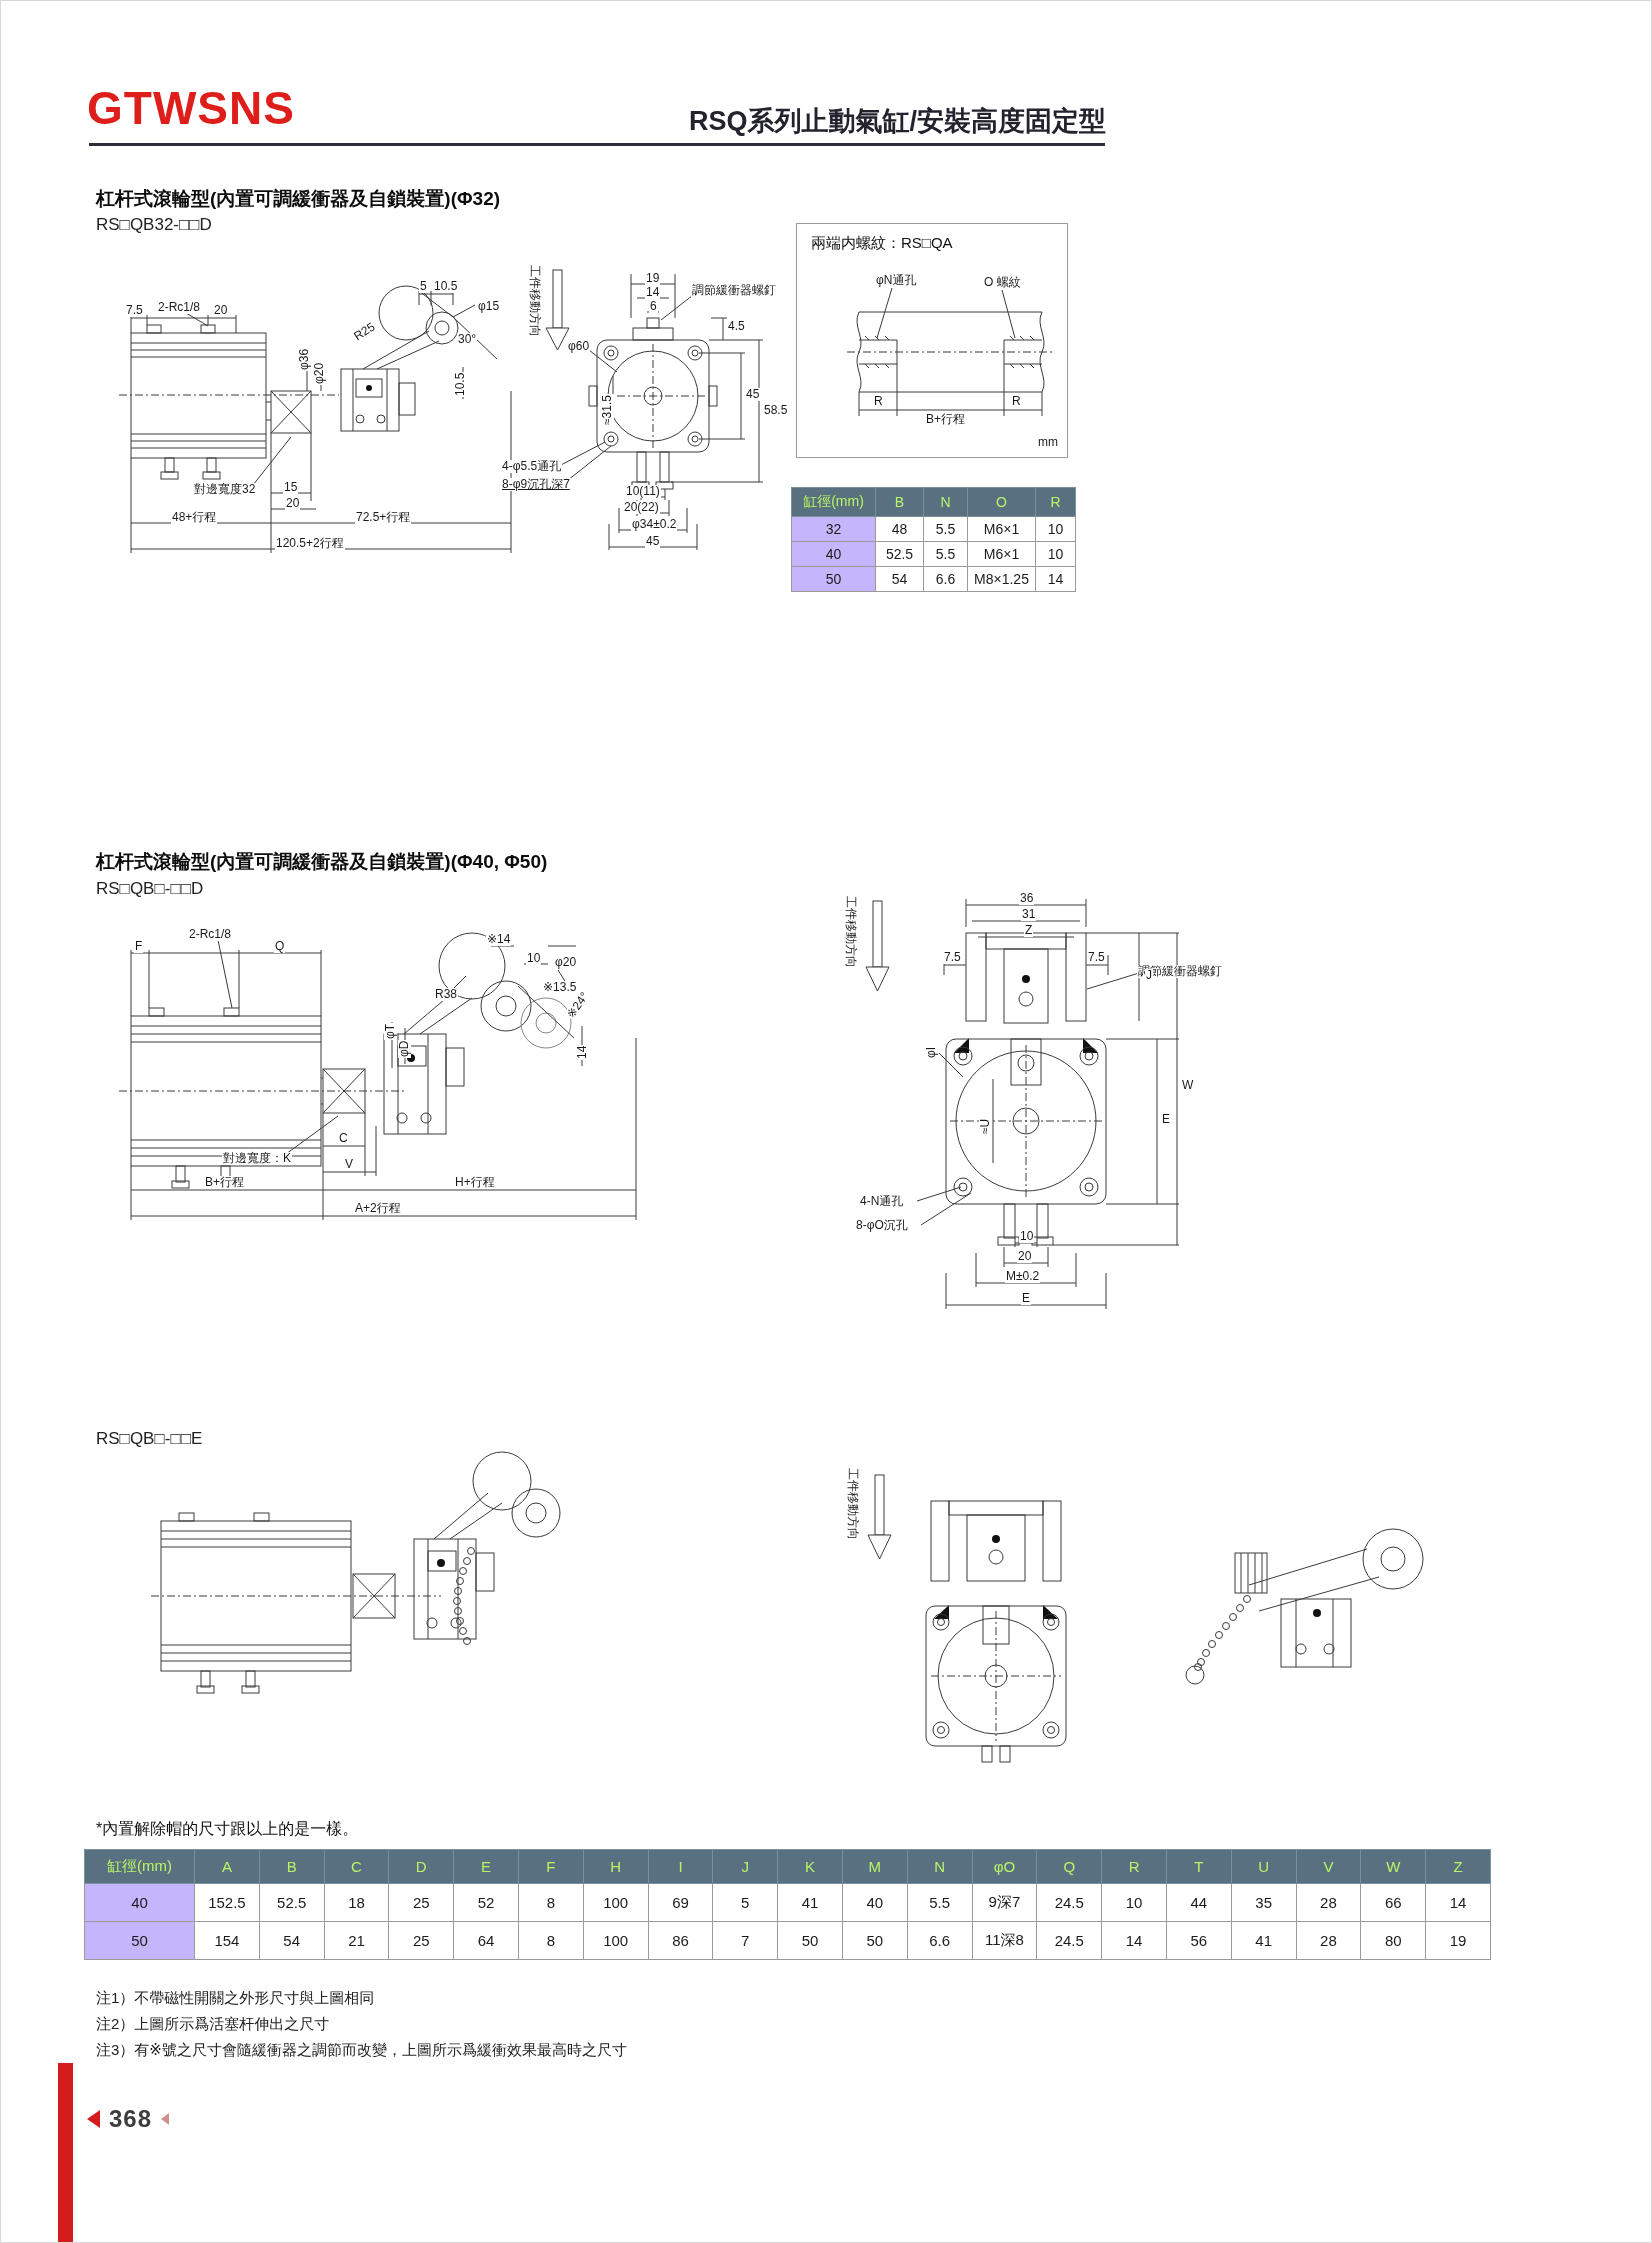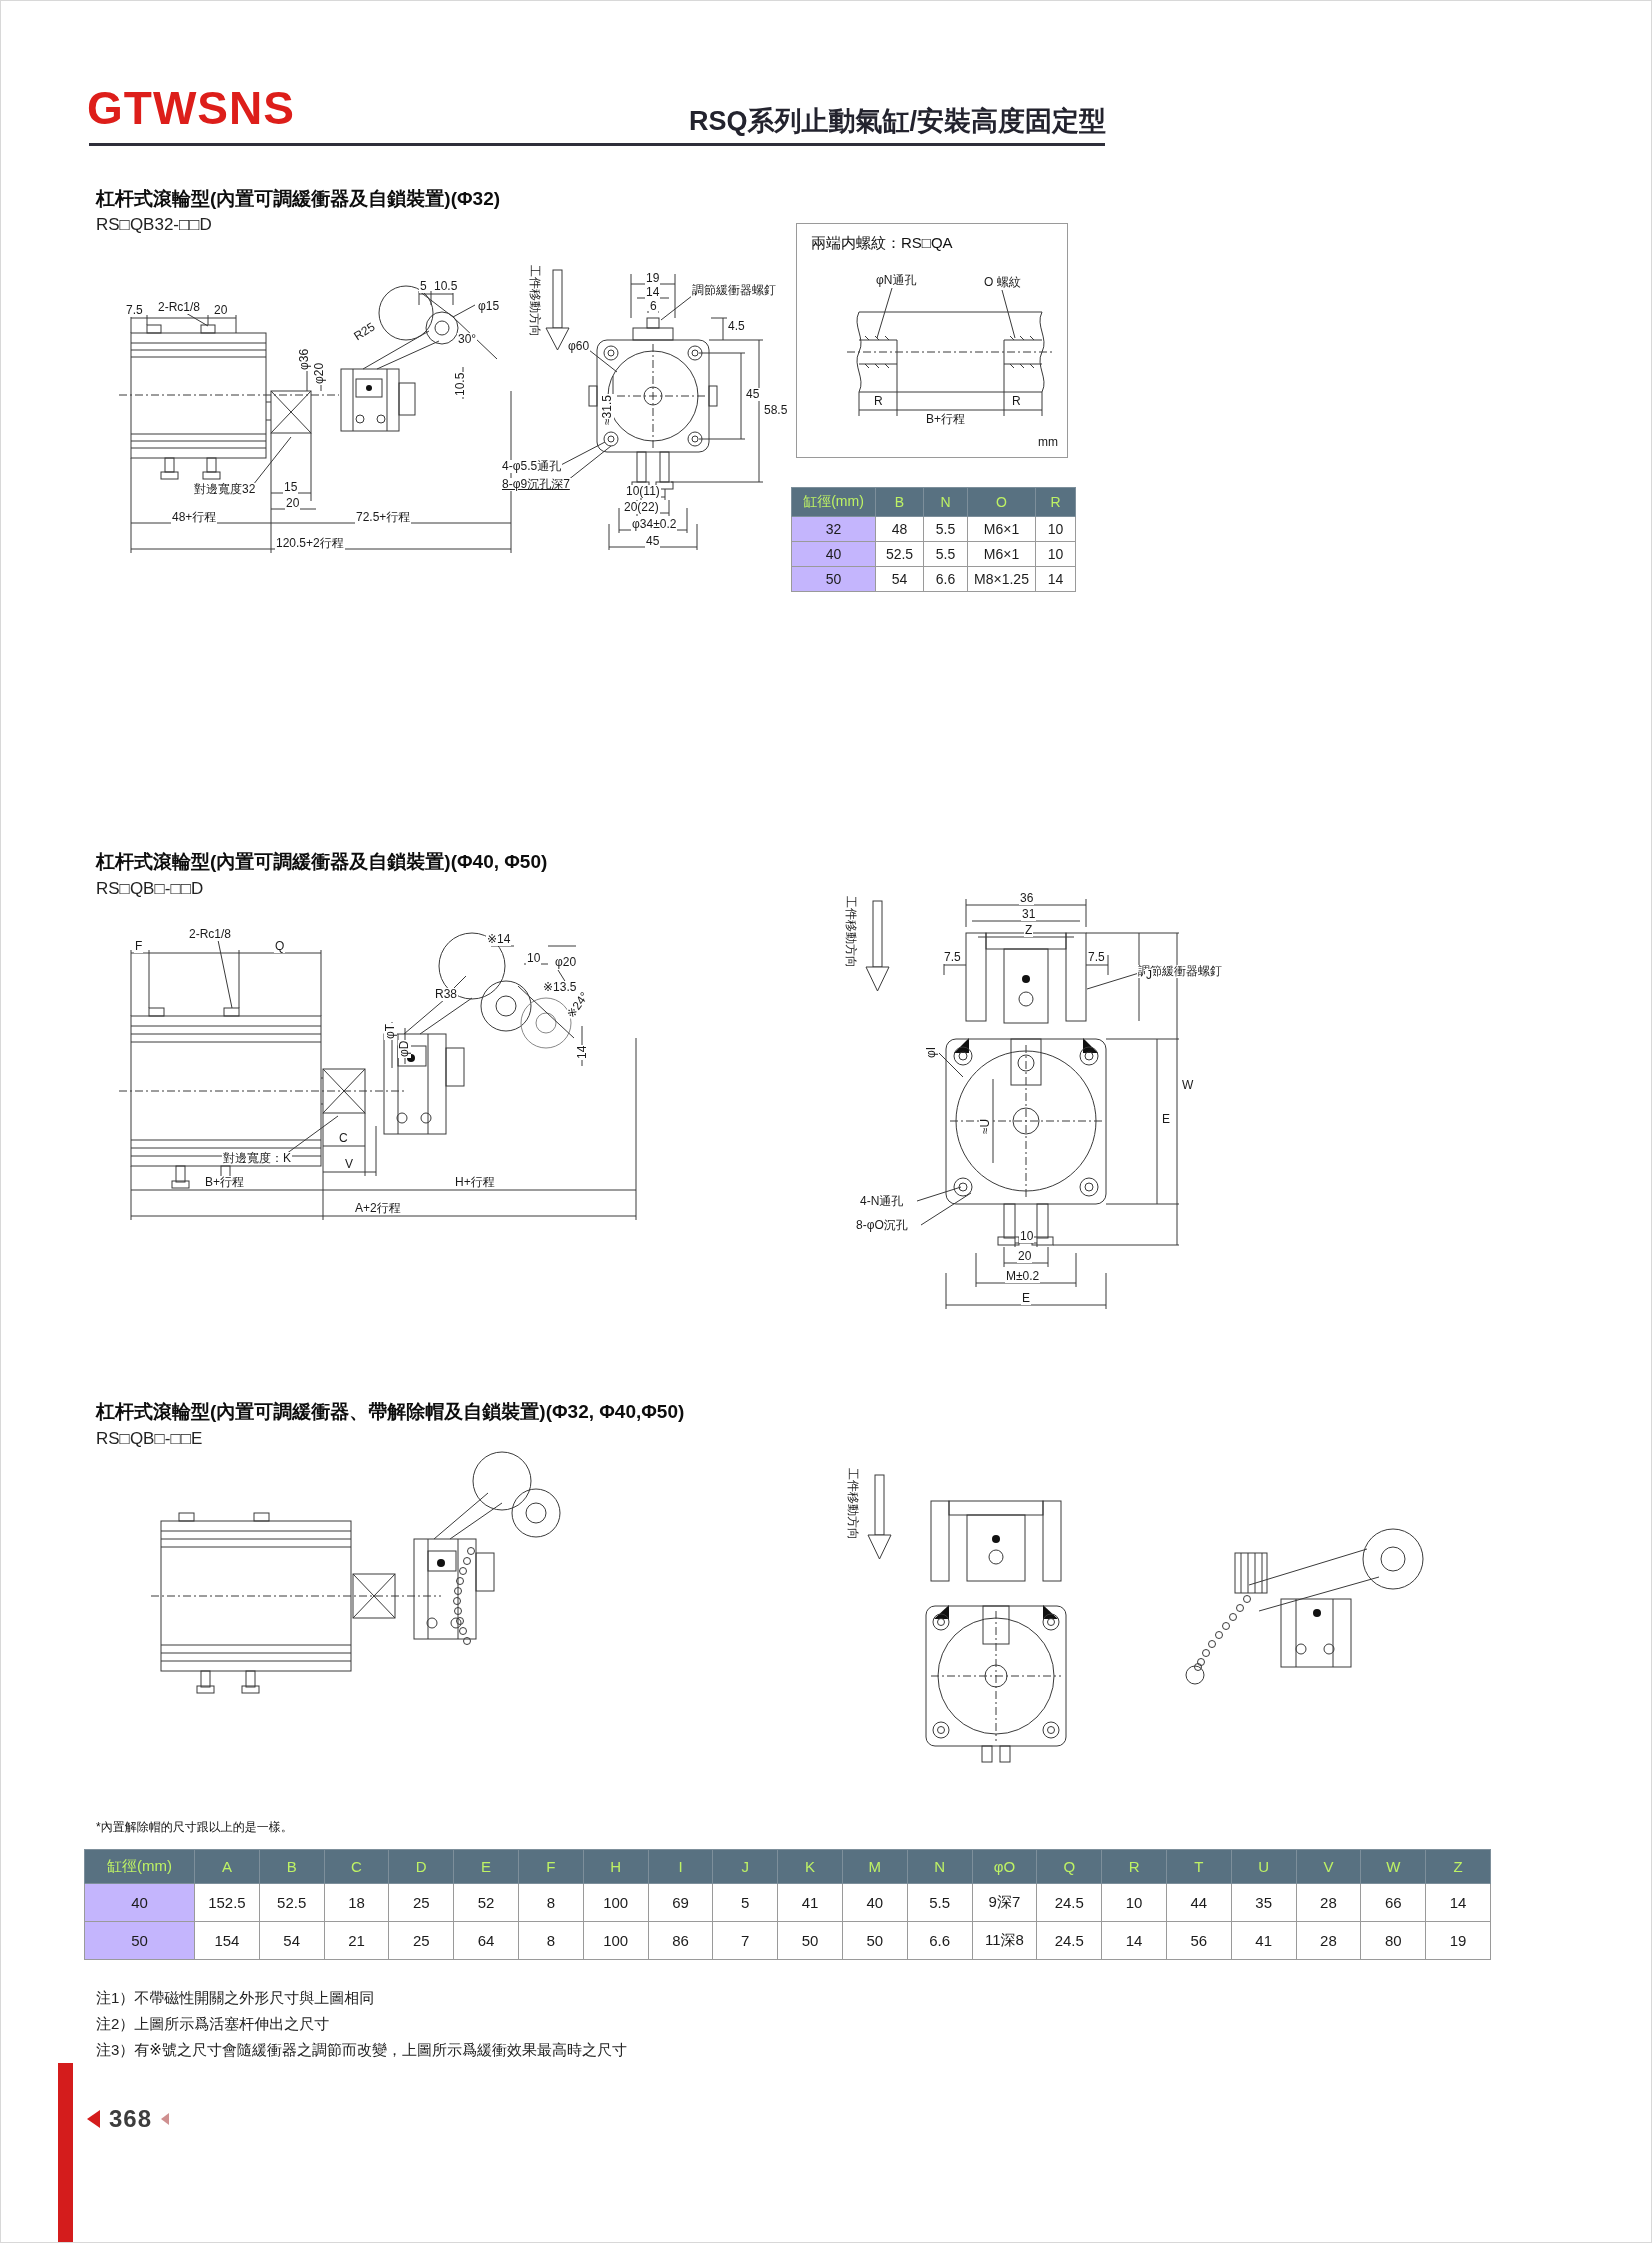--- a/index.html
+++ b/index.html
@@ -26,21 +26,21 @@
 .t1 td{padding:4px 2px}
 .t1 th:nth-child(1){width:84px}
 .t1 th:nth-child(2){width:48px}
 .t1 th:nth-child(3){width:44px}
 .t1 th:nth-child(4){width:68px}
 .t1 th:nth-child(5){width:40px}
 .t2{left:83px;top:1848px;width:1407px;font-size:15px}
 .t2 th{padding:7px 2px}
 .t2 td{padding:9px 2px}
 .t2 th:first-child{width:110px}
-.note{position:absolute;font-size:12px;color:#111}
+.note{position:absolute;font-size:16px;color:#111}
 .remark{position:absolute;font-size:15px;color:#222}
 .footer{position:absolute;left:86px;top:2104px;display:flex;align-items:center;gap:9px}
 .arrow-left{width:0;height:0;border-top:9px solid transparent;border-bottom:9px solid transparent;border-right:13px solid #d41c1c}
 .pageno{font-size:24px;color:#3d3d3d;font-weight:600;letter-spacing:1px}
 .arrow-small{width:0;height:0;border-top:6px solid transparent;border-bottom:6px solid transparent;border-right:8px solid #cf9090}
 .redbar{position:absolute;left:57px;top:2062px;width:15px;height:181px;background:#d41c1c}
 </style>
 </head>
 <body>
 
@@ -490,21 +490,20 @@
       <span class="dim" style="left: 158px; top: 254px; transform: rotate(-90deg);">≈U</span>
       <span class="dim" style="left: 104px; top: 178px; transform: rotate(-90deg);">φI</span>
       <span class="dim" style="left: 38px; top: 314px;">4-N通孔</span>
       <span class="dim" style="left: 34px; top: 338px;">8-φO沉孔</span>
       <span class="dim" style="left: 198px; top: 349px;">10</span>
       <span class="dim" style="left: 196px; top: 369px;">20</span>
       <span class="dim" style="left: 184px; top: 389px;">M±0.2</span>
       <span class="dim" style="left: 200px; top: 411px;">E</span>
     </div>
 
-  <div class="stitle" style="left:95px;top:1398px">杠杆式滾輪型(內置可調緩衝器、帶解除帽及自鎖裝置)(Φ32, Φ40,Φ50)</div>
   <div class="smodel" style="left:95px;top:1428px">RS□QB□-□□E</div>
 
   <div class="drawing" style="left:140px;top:1450px;width:660px;height:330px">
     <svg width="660" height="330">
       <g stroke="#3a3a3a" fill="none" stroke-width="1">
         <g>
           <rect x="20" y="70" width="190" height="150"></rect>
           <line x1="20" y1="80" x2="210" y2="80"></line>
             <line x1="20" y1="88" x2="210" y2="88"></line>
             <line x1="20" y1="96" x2="210" y2="96"></line>

